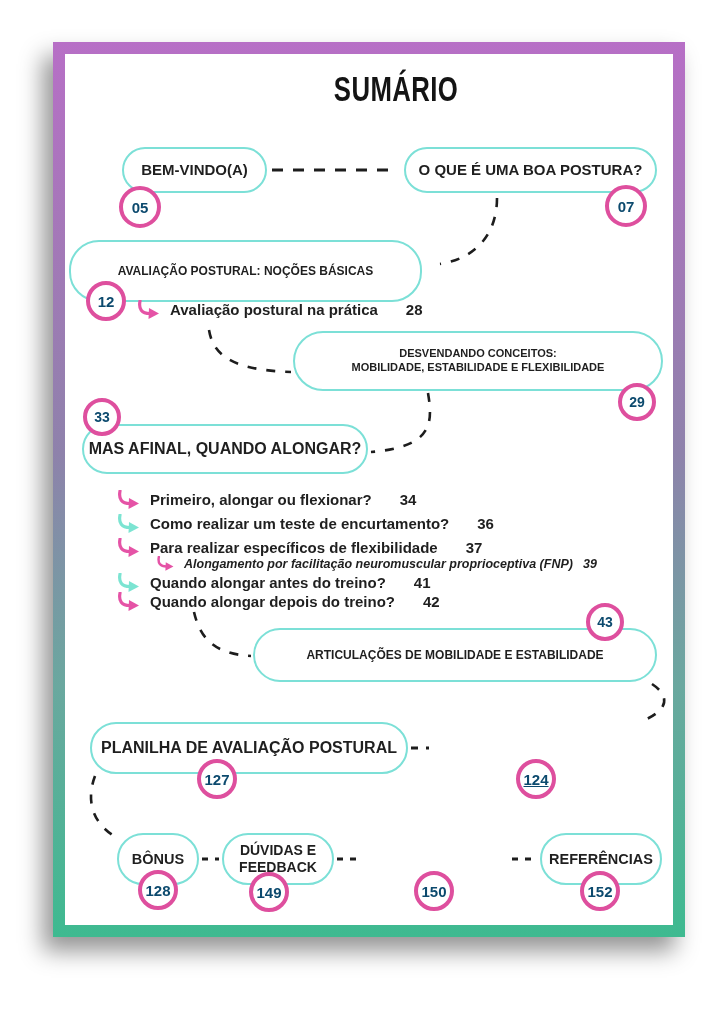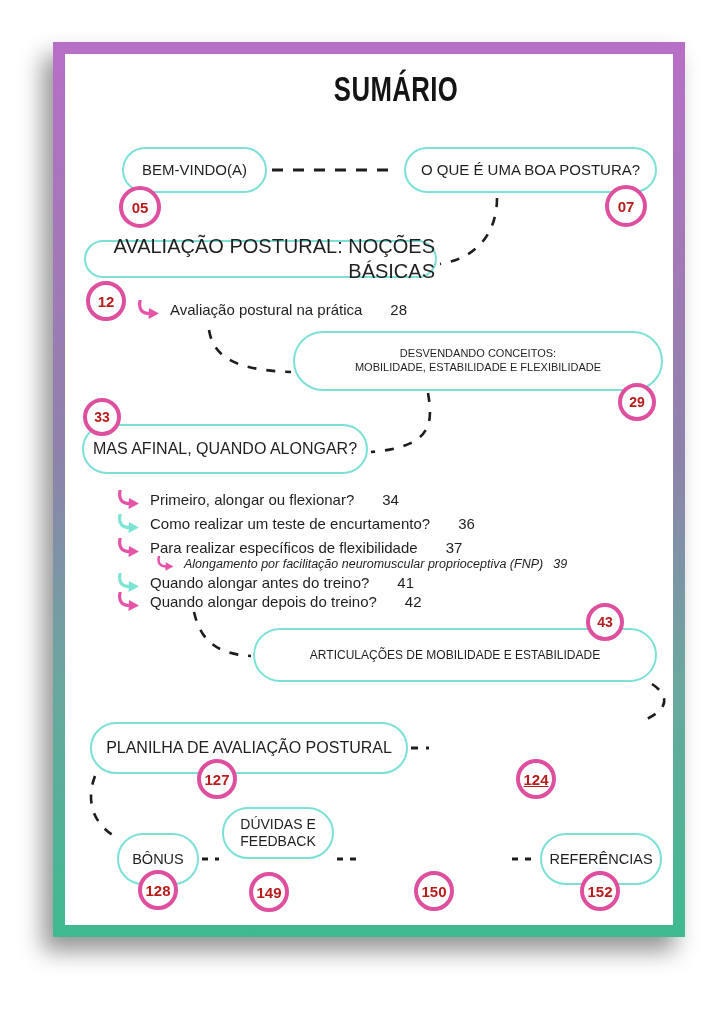--- a/index.html
+++ b/index.html
@@ -14,26 +14,26 @@
   .frame{position:absolute;left:53px;top:42px;width:608px;height:871px;padding:12px;
          background:linear-gradient(180deg,var(--frame-top) 0%,#a478b8 22%,var(--frame-mid) 46%,#6aa89f 72%,var(--frame-bottom) 100%);
          box-shadow:-10px 14px 22px rgba(0,0,0,0.42);}
   .sheet{position:relative;width:608px;height:871px;background:#ffffff;}
   .page-title{position:absolute;left:0;right:0;top:16px;text-align:center;
               font-size:33px;font-weight:bold;color:#141414;letter-spacing:0.5px;
               transform:translateX(27px) scale(0.78,1.05);}
   svg.connectors{position:absolute;left:0;top:0;z-index:1;}
   .pill{position:absolute;background:#fff;border:2.5px solid var(--pill-border);
         border-radius:30px;display:flex;flex-direction:column;align-items:center;justify-content:center;
-        text-align:right;font-weight:normal;color:var(--text);z-index:2;box-sizing:border-box;line-height:1.25;}
+        text-align:left;font-weight:bold;color:var(--text);z-index:2;box-sizing:border-box;line-height:1.25;}
   .circle{position:absolute;background:#fff;border:4px solid var(--number-border);border-radius:50%;
-          display:flex;align-items:center;justify-content:center;font-weight:bold;color:#b91c1c;
+          display:flex;align-items:center;justify-content:center;font-weight:bold;color:#0c4a6e;
           z-index:3;box-sizing:border-box;font-size:15px;}
   .circle.sm{font-size:14px;}
-  .sub{position:absolute;display:flex;align-items:center;font-weight:normal;color:var(--text);
+  .sub{position:absolute;display:flex;align-items:center;font-weight:bold;color:var(--text);
        z-index:2;font-size:15px;white-space:nowrap;}
   .sub .arrow{display:inline-flex;margin-right:9px;}
   .sub .num{margin-left:28px;}
   .sub.nested{font-size:12.5px;font-style:italic;}
   .sub.nested .num{margin-left:10px;}
 </style>
 </head>
 <body>
 
 <div class="canvas">
@@ -61,21 +61,21 @@
       <div class="pill" style="left:57px;top:93px;width:145px;height:46px;font-size:15px;">
         <span>BEM-VINDO(A)</span>
       </div>
       <div class="circle" style="left:54px;top:132px;width:42px;height:42px;">05</div>
 
       <div class="pill" style="left:339px;top:93px;width:253px;height:46px;font-size:15px;">
         <span>O QUE É UMA BOA POSTURA?</span>
       </div>
       <div class="circle" style="left:540px;top:131px;width:42px;height:42px;">07</div>
 
-      <div class="pill" style="left:19px;top:186px;width:353px;height:38px;font-size:20px;">
+      <div class="pill" style="left:4px;top:186px;width:353px;height:62px;font-size:12px;">
         <span>AVALIAÇÃO POSTURAL: NOÇÕES BÁSICAS</span>
       </div>
       <div class="circle" style="left:21px;top:227px;width:40px;height:40px;">12</div>
 
       <div class="sub" style="left:70px;top:246px;">
         <span class="arrow" style="color: rgb(229, 83, 166);">
           <svg width="26" height="19" viewBox="0 0 26 19">
               <path d="M5 1 C3.5 9 6.5 13.5 15 13.5" fill="none" stroke="currentColor" stroke-width="3.2" stroke-linecap="round"></path>
               <polygon points="14,8 24,13.5 13.5,19" fill="currentColor"></polygon>
             </svg>
@@ -171,21 +171,21 @@
       </div>
       <div class="circle" style="left:132px;top:705px;width:40px;height:40px;">127</div>
 
       <div class="circle" style="left:451px;top:705px;width:40px;height:40px;text-decoration:underline;">124</div>
 
       <div class="pill" style="left:52px;top:779px;width:82px;height:52px;font-size:14.5px;">
         <span>BÔNUS</span>
       </div>
       <div class="circle" style="left:73px;top:816px;width:40px;height:40px;">128</div>
 
-      <div class="pill" style="left:157px;top:753px;width:112px;height:52px;font-size:14px;">
+      <div class="pill" style="left:157px;top:779px;width:112px;height:52px;font-size:14px;">
         <span>DÚVIDAS E</span>
         <span>FEEDBACK</span>
       </div>
       <div class="circle" style="left:184px;top:818px;width:40px;height:40px;">149</div>
 
       <div class="circle" style="left:349px;top:817px;width:40px;height:40px;">150</div>
 
       <div class="pill" style="left:475px;top:779px;width:122px;height:52px;font-size:14.5px;">
         <span>REFERÊNCIAS</span>
       </div>

